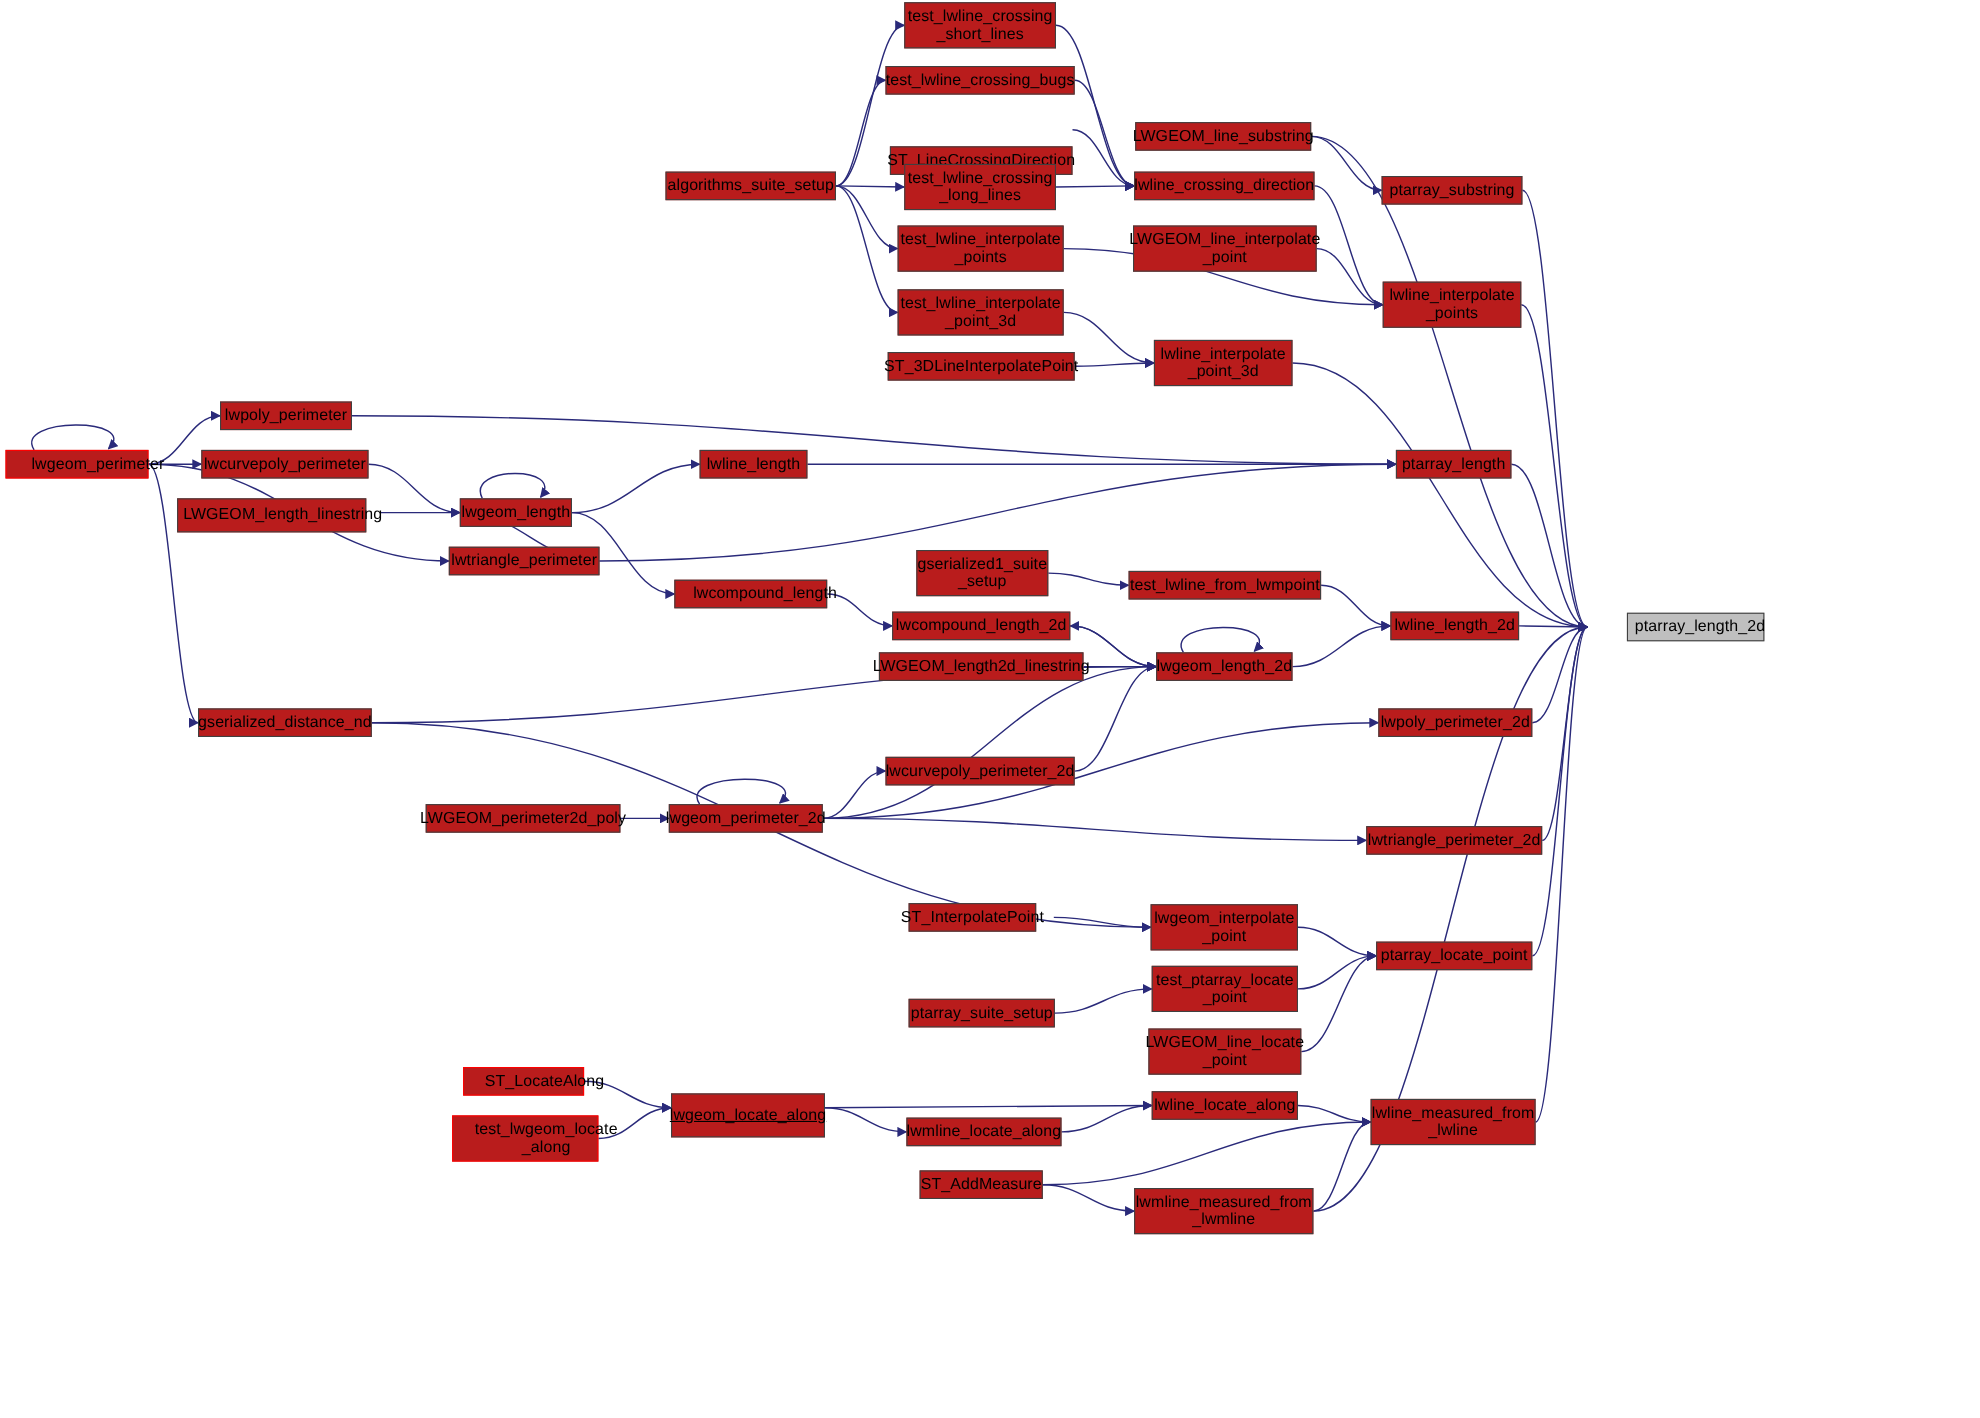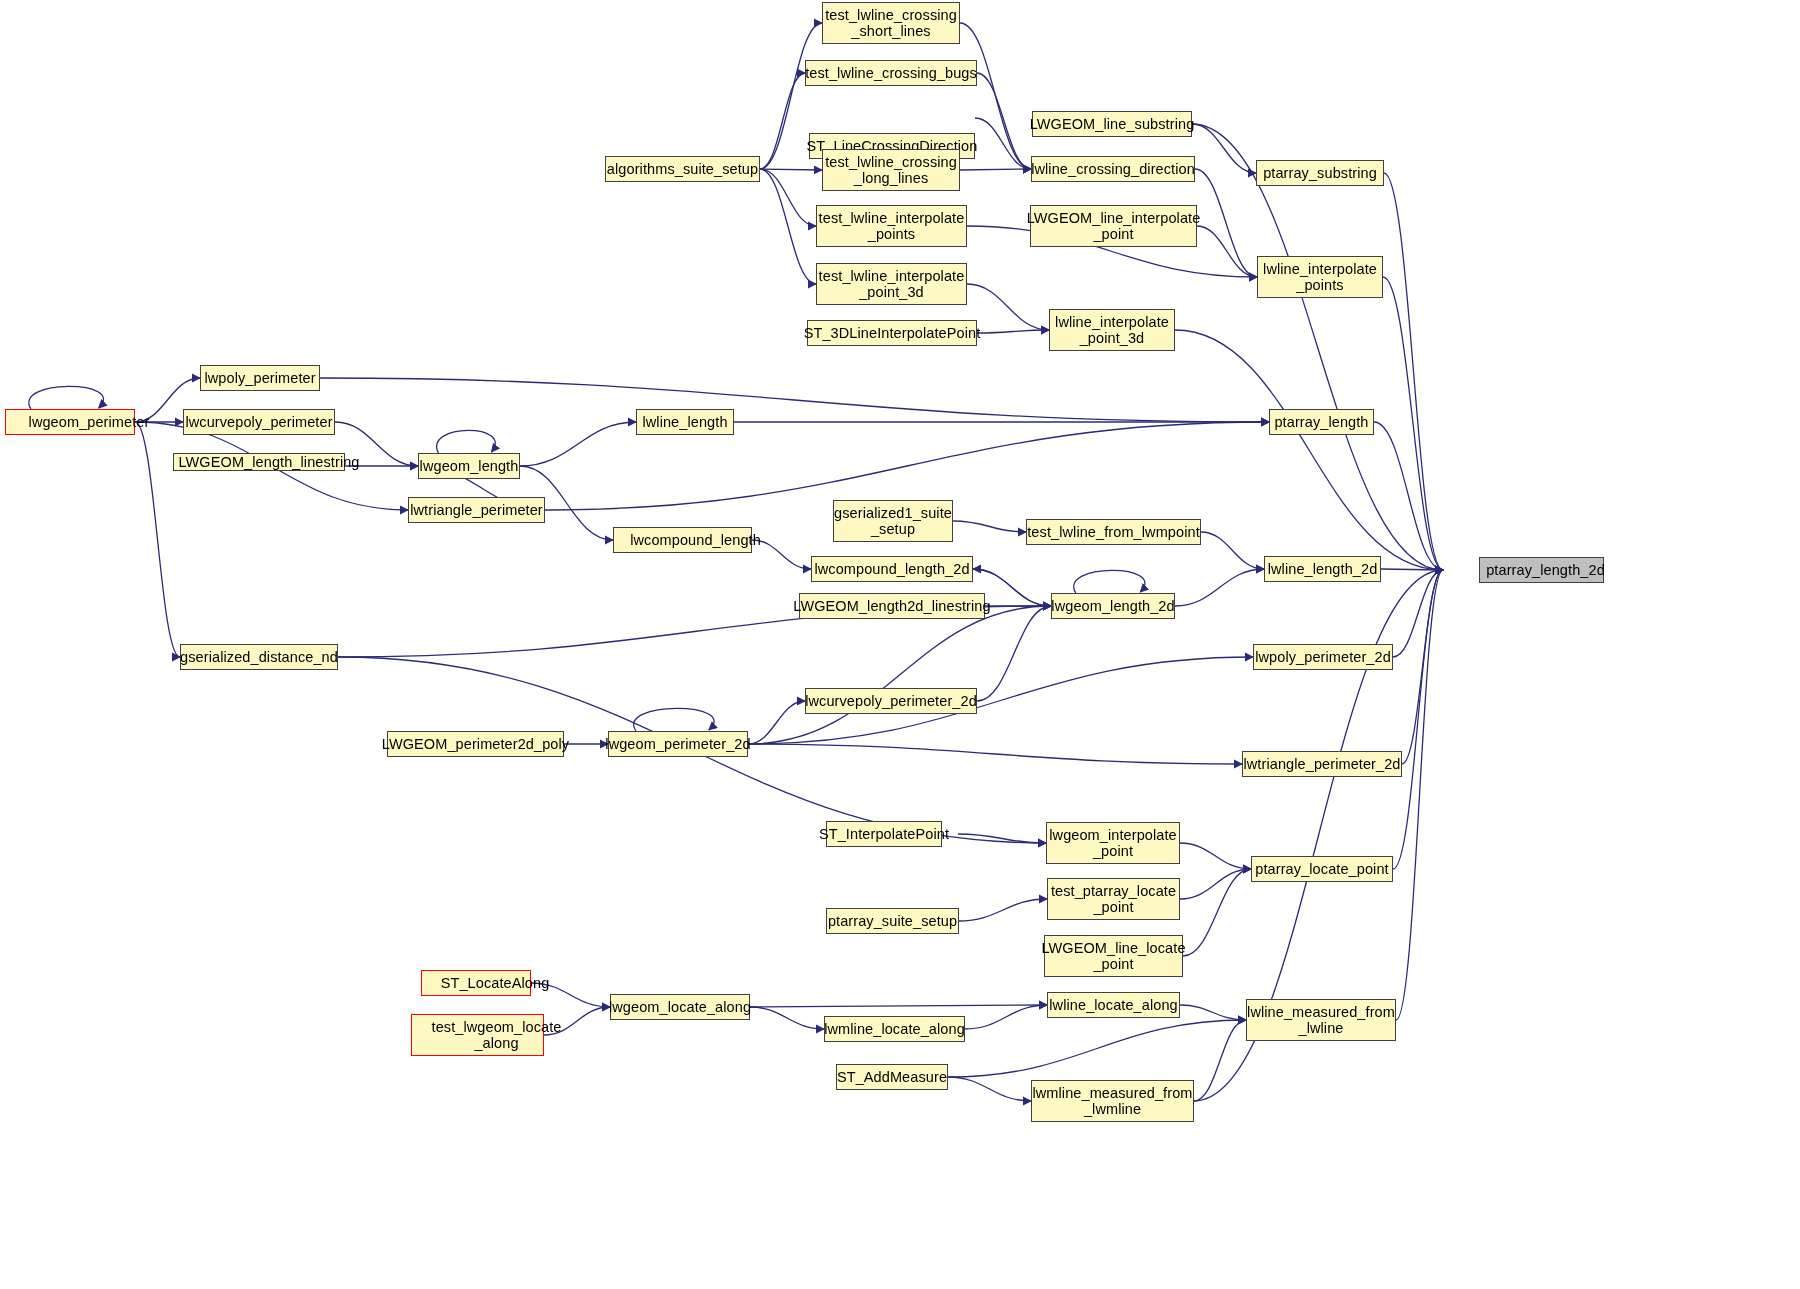--- a/index.html
+++ b/index.html
@@ -25,21 +25,21 @@
     pointer-events: none;
   }
   .node {
     position: absolute;
     box-sizing: border-box;
     display: flex;
     align-items: center;
     justify-content: center;
     text-align: center;
     border: 1px solid #404040;
-    background: #fef9c3;
+    background: #b91c1c;
     color: #000000;
     font-size: 14.5px;
     line-height: 1.12;
     letter-spacing: 0.1px;
     white-space: pre-line;
     padding: 0 4px;
     z-index: 5;
   }
   .node.highlight {
     border-color: #ff0000;
@@ -154,21 +154,21 @@
       <div class="node" style="left: 816px; top: 263px; width: 151px; height: 42px;">test_lwline_interpolate
 _point_3d</div>
       <div class="node" style="left: 807px; top: 320px; width: 170px; height: 26px;">ST_3DLineInterpolatePoint</div>
       <div class="node" style="left: 1049px; top: 309px; width: 126px; height: 42px;">lwline_interpolate
 _point_3d</div>
       <div class="node" style="left: 200px; top: 365px; width: 120px; height: 26px;">lwpoly_perimeter</div>
       <div class="node highlight" style="left: 5px; top: 409px; width: 130px; height: 26px;">lwgeom_perimeter</div>
       <div class="node" style="left: 183px; top: 409px; width: 152px; height: 26px;">lwcurvepoly_perimeter</div>
       <div class="node" style="left: 636px; top: 409px; width: 98px; height: 26px;">lwline_length</div>
       <div class="node" style="left: 1269px; top: 409px; width: 105px; height: 26px;">ptarray_length</div>
-      <div class="node" style="left: 173px; top: 453px; width: 172px; height: 18px; padding-left: 24px;">LWGEOM_length_linestring</div>
+      <div class="node" style="left: 161px; top: 453px; width: 172px; height: 31px; padding-left: 24px;">LWGEOM_length_linestring</div>
       <div class="node" style="left: 418px; top: 453px; width: 102px; height: 26px;">lwgeom_length</div>
       <div class="node" style="left: 408px; top: 497px; width: 137px; height: 26px;">lwtriangle_perimeter</div>
       <div class="node" style="left: 833px; top: 500px; width: 120px; height: 42px;">gserialized1_suite
 _setup</div>
       <div class="node" style="left: 613px; top: 527px; width: 139px; height: 26px; padding-left: 30px;">lwcompound_length</div>
       <div class="node" style="left: 1026px; top: 519px; width: 175px; height: 26px;">test_lwline_from_lwmpoint</div>
       <div class="node" style="left: 811px; top: 556px; width: 162px; height: 26px;">lwcompound_length_2d</div>
       <div class="node" style="left: 1264px; top: 556px; width: 117px; height: 26px;">lwline_length_2d</div>
       <div class="node current" style="left: 1479px; top: 557px; width: 125px; height: 26px; padding-left: 12px;">ptarray_length_2d</div>
       <div class="node" style="left: 799px; top: 593px; width: 186px; height: 26px;">LWGEOM_length2d_linestring</div>
@@ -182,21 +182,21 @@
       <div class="node" style="left: 826px; top: 821px; width: 116px; height: 26px;">ST_InterpolatePoint</div>
       <div class="node" style="left: 1046px; top: 822px; width: 134px; height: 42px;">lwgeom_interpolate
 _point</div>
       <div class="node" style="left: 1251px; top: 856px; width: 142px; height: 26px;">ptarray_locate_point</div>
       <div class="node" style="left: 1047px; top: 878px; width: 133px; height: 42px;">test_ptarray_locate
 _point</div>
       <div class="node" style="left: 826px; top: 908px; width: 133px; height: 26px;">ptarray_suite_setup</div>
       <div class="node" style="left: 1044px; top: 935px; width: 139px; height: 42px;">LWGEOM_line_locate
 _point</div>
       <div class="node highlight" style="left: 421px; top: 970px; width: 110px; height: 26px;">ST_LocateAlong</div>
-      <div class="node" style="left: 610px; top: 994px; width: 140px; height: 26px;">lwgeom_locate_along</div>
+      <div class="node" style="left: 610px; top: 994px; width: 140px; height: 40px; text-decoration: underline;">lwgeom_locate_along</div>
       <div class="node" style="left: 1047px; top: 992px; width: 133px; height: 26px;">lwline_locate_along</div>
       <div class="node" style="left: 1246px; top: 999px; width: 150px; height: 42px;">lwline_measured_from
 _lwline</div>
       <div class="node highlight" style="left: 411px; top: 1014px; width: 133px; height: 42px;">test_lwgeom_locate
 _along</div>
       <div class="node" style="left: 824px; top: 1016px; width: 141px; height: 26px;">lwmline_locate_along</div>
       <div class="node" style="left: 836px; top: 1064px; width: 112px; height: 26px;">ST_AddMeasure</div>
       <div class="node" style="left: 1031px; top: 1080px; width: 163px; height: 42px;">lwmline_measured_from
 _lwmline</div>
     </div>

